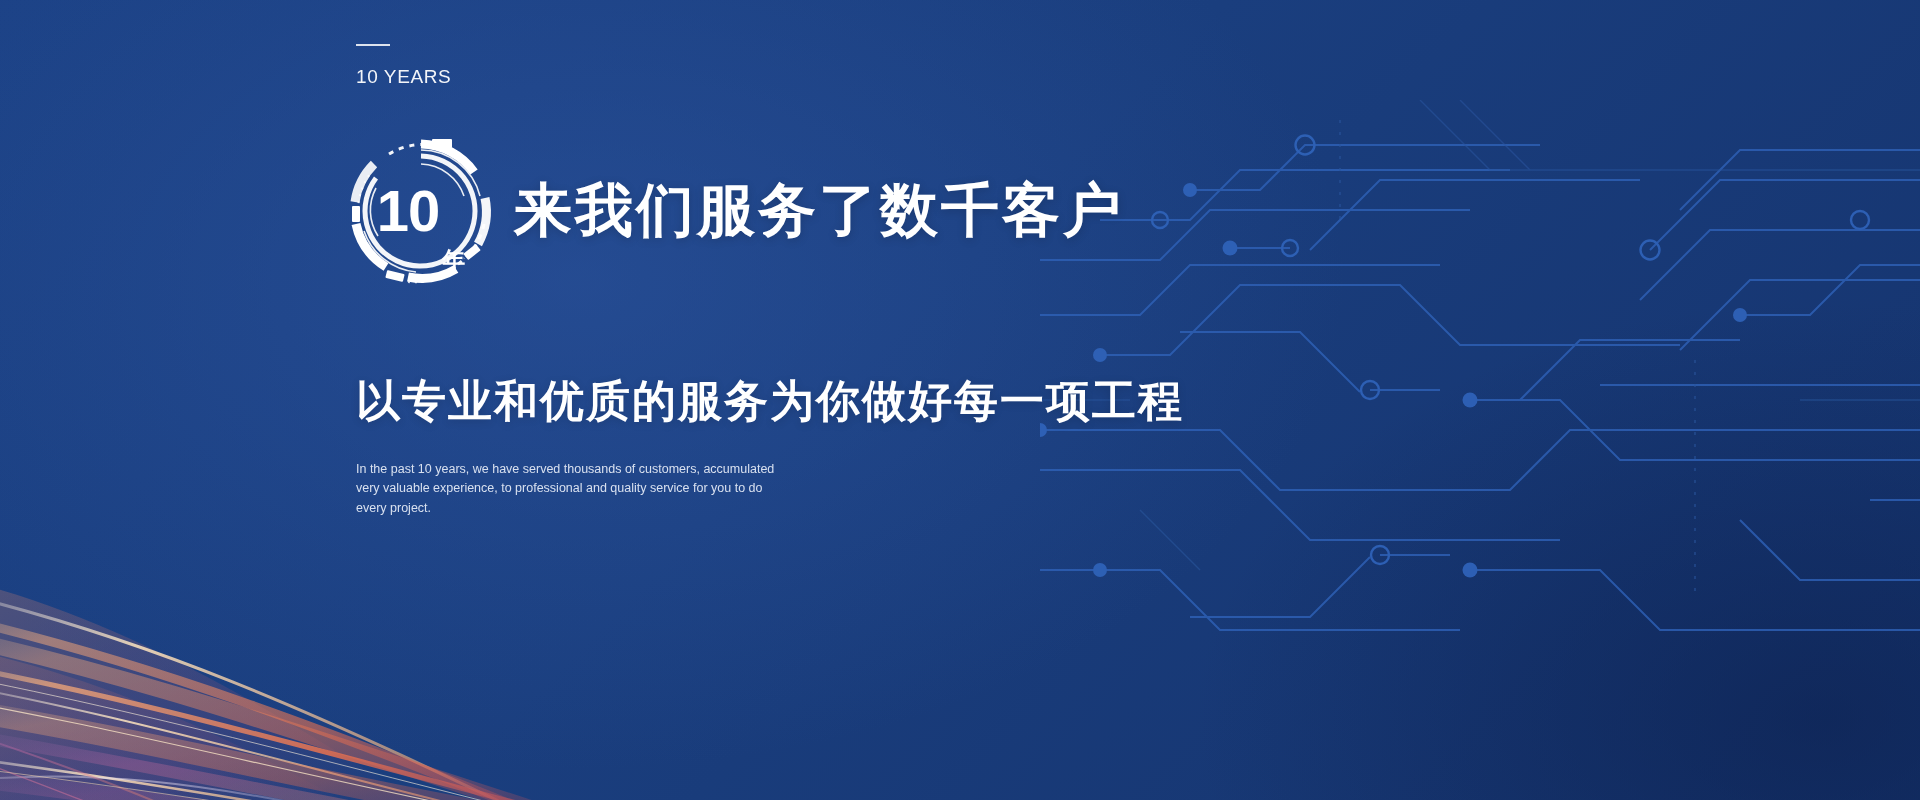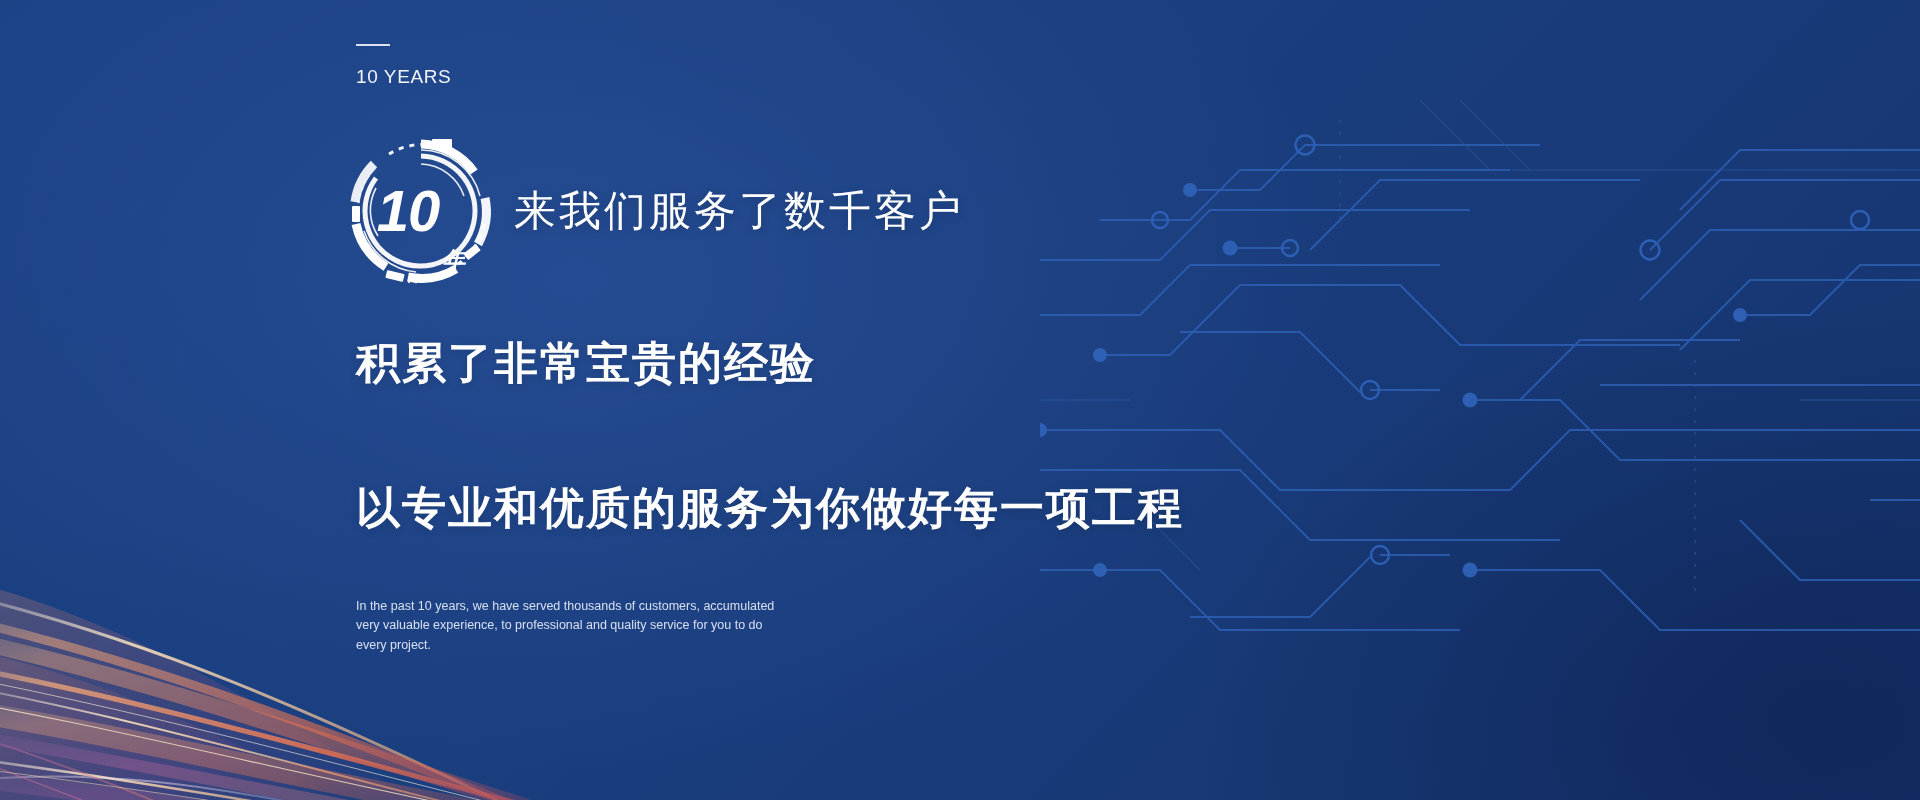--- a/index.html
+++ b/index.html
@@ -64,21 +64,20 @@
     margin-top:48px;
     display:flex;
     align-items:center;
     height:150px;
   }
   .badge {
     position:relative;
     width:150px; height:150px;
     flex:0 0 150px;
     margin-left:-10px;
-    font-style:italic;
   }
   .badge svg { display:block; }
   .badge-text {
     position:absolute;
     left:0; top:0; width:150px; height:150px;
     display:flex;
     align-items:center;
     justify-content:center;
     color:#ffffff;
   }
@@ -91,22 +90,22 @@
   .badge-unit {
     font-size:23px;
     font-weight:700;
     line-height:1;
     align-self:flex-end;
     margin-bottom:14px;
     margin-left:3px;
   }
   .headline-main {
     color:#ffffff;
-    font-size:42px;
-    font-weight:400;
+    font-size:58px;
+    font-weight:700;
     letter-spacing:3px;
     margin-left:18px;
     white-space:nowrap;
     text-shadow:0 2px 10px rgba(0,0,0,0.18);
   }
   .subline {
     color:#ffffff;
     font-weight:700;
     white-space:nowrap;
     text-shadow:0 2px 8px rgba(0,0,0,0.15);
@@ -115,21 +114,21 @@
     font-size:44px;
     letter-spacing:2px;
     margin-top:48px;
   }
   .subline-2 {
     font-size:44px;
     letter-spacing:2px;
     margin-top:86px;
   }
   .paragraph {
-    margin-top:59px;
+    margin-top:29px;
     color:#e6ecf7;
     font-size:12.5px;
     line-height:1.55;
     width:430px;
     opacity:0.93;
   }
 </style>
 </head>
 <body>
 
@@ -318,20 +317,19 @@
         </svg>
         <div class="badge-text">
           <span class="badge-num">10</span>
           <span class="badge-unit">年</span>
         </div>
       </div>
 
       <div class="headline-main">来我们服务了数千客户</div>
     </div>
 
-    <div class="subline subline-1">积累了非常宝贵的经验</div>
 
     <div class="subline subline-2">以专业和优质的服务为你做好每一项工程</div>
 
     <div class="paragraph">In the past 10 years, we have served thousands of customers, accumulated very valuable experience, to professional and quality service for you to do every project.</div>
 
   </div>
 </div>
 
 </body></html>

